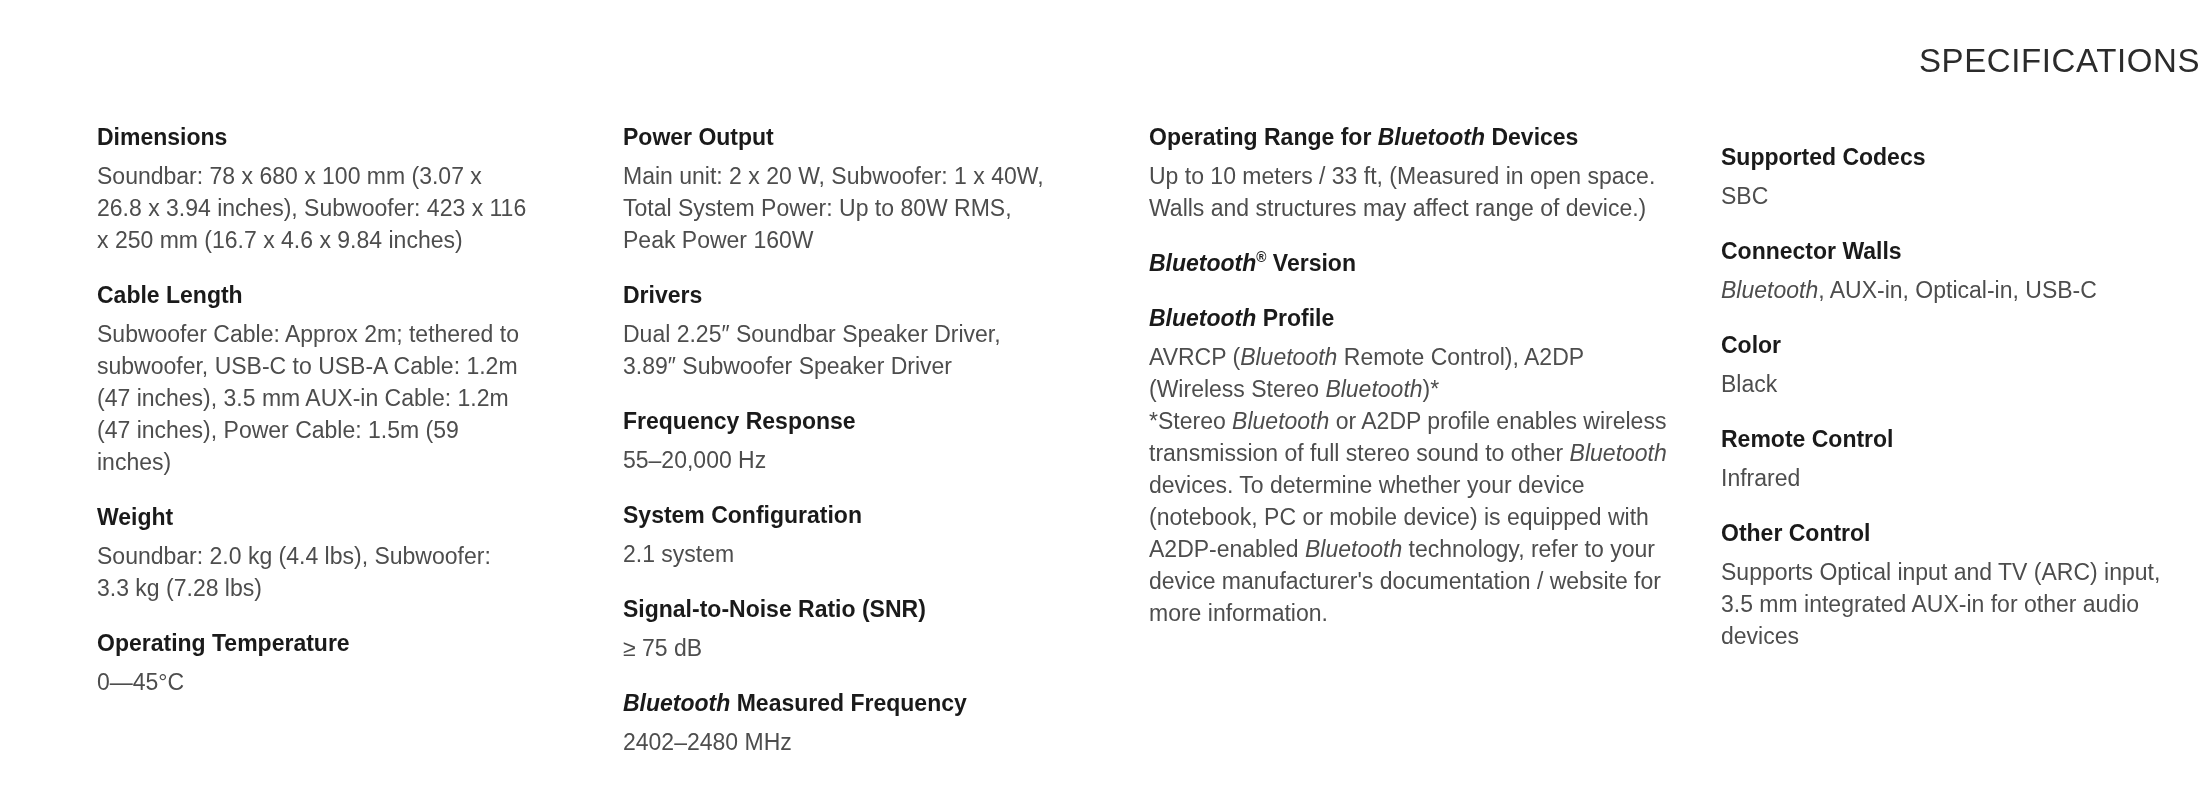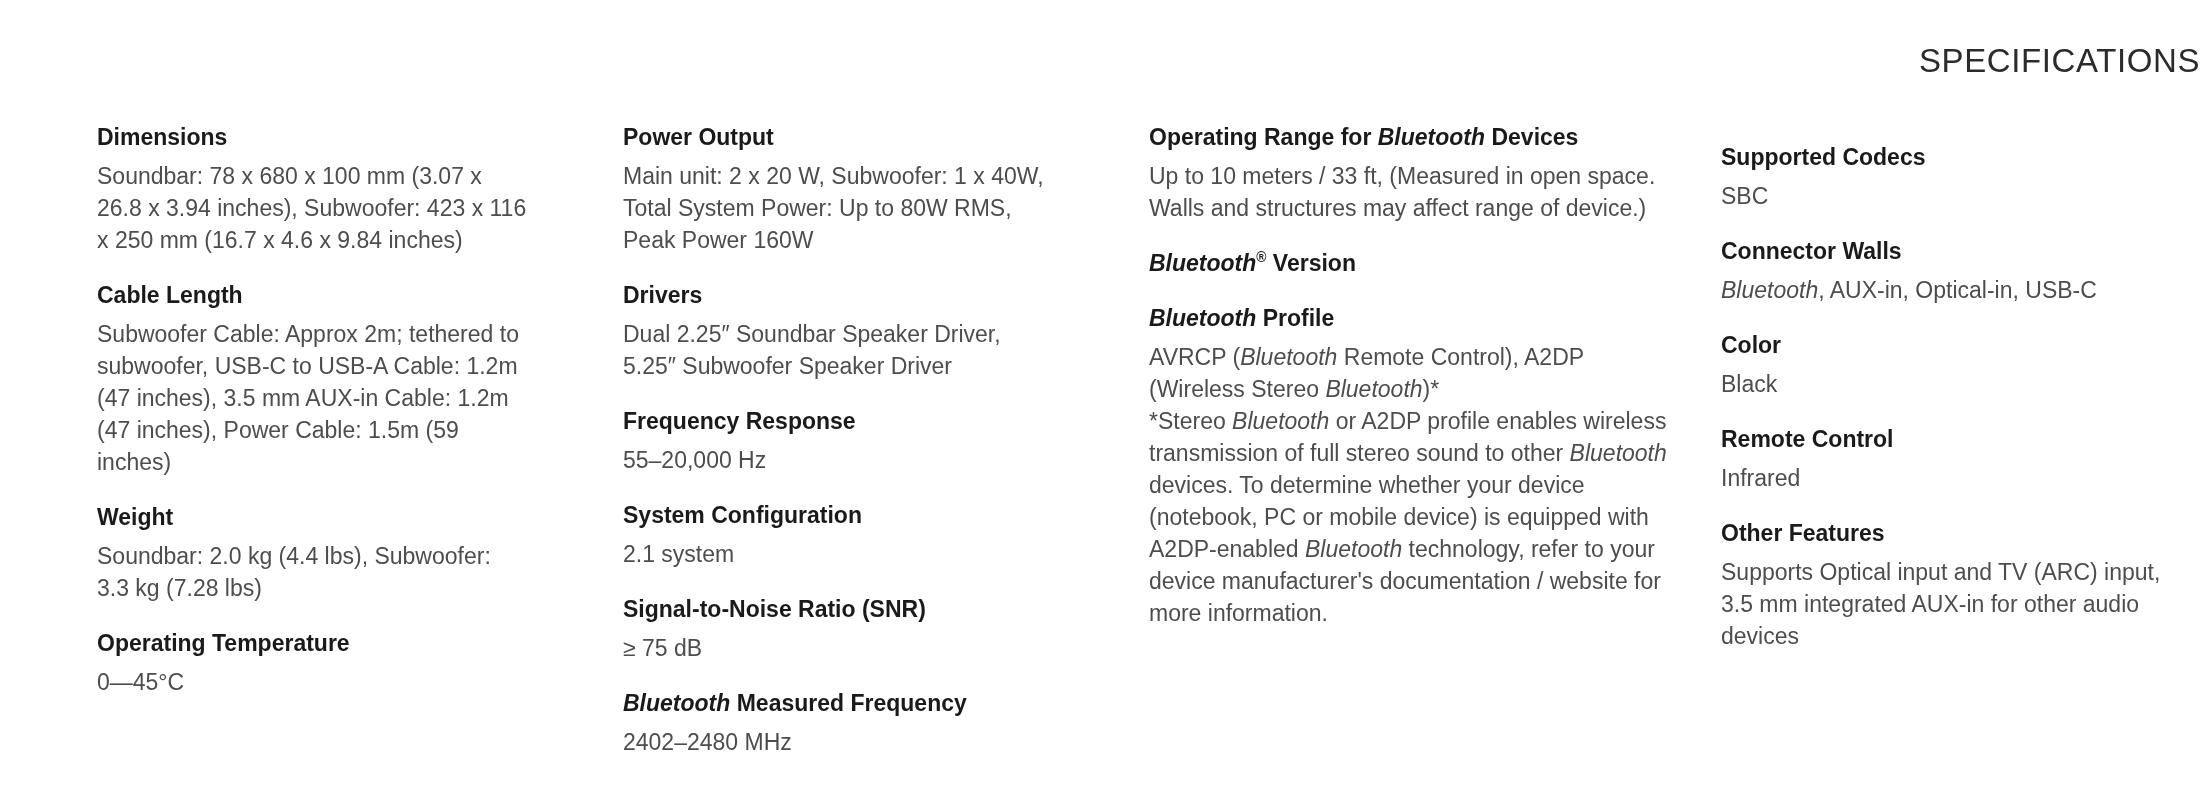--- a/index.html
+++ b/index.html
@@ -74,21 +74,21 @@
           <p class="v"><span>0—45°C</span></p>
         </section>
       </div>
       <div class="col">
         <section class="sec">
           <h3 class="h"><span>Power Output</span></h3>
           <p class="v"><span>Main unit: 2 x 20 W, Subwoofer: 1 x 40W, Total System Power: Up to 80W RMS, Peak Power 160W</span></p>
         </section>
         <section class="sec">
           <h3 class="h"><span>Drivers</span></h3>
-          <p class="v"><span>Dual 2.25″ Soundbar Speaker Driver, 5.25″ Subwoofer Speaker Driver</span></p>
+          <p class="v"><span>Dual 2.25″ Soundbar Speaker Driver, 3.89″ Subwoofer Speaker Driver</span></p>
         </section>
         <section class="sec">
           <h3 class="h"><span>Frequency Response</span></h3>
           <p class="v"><span>55–20,000 Hz</span></p>
         </section>
         <section class="sec">
           <h3 class="h"><span>System Configuration</span></h3>
           <p class="v"><span>2.1 system</span></p>
         </section>
         <section class="sec">
@@ -125,18 +125,18 @@
         </section>
         <section class="sec">
           <h3 class="h"><span>Color</span></h3>
           <p class="v"><span>Black</span></p>
         </section>
         <section class="sec">
           <h3 class="h"><span>Remote Control</span></h3>
           <p class="v"><span>Infrared</span></p>
         </section>
         <section class="sec">
-          <h3 class="h"><span>Other Features</span></h3>
+          <h3 class="h"><span>Other Control</span></h3>
           <p class="v"><span>Supports Optical input and TV (ARC) input, 3.5 mm integrated AUX-in for other audio devices</span></p>
         </section>
       </div>
     </div>
 </div>
 
 </body></html>

